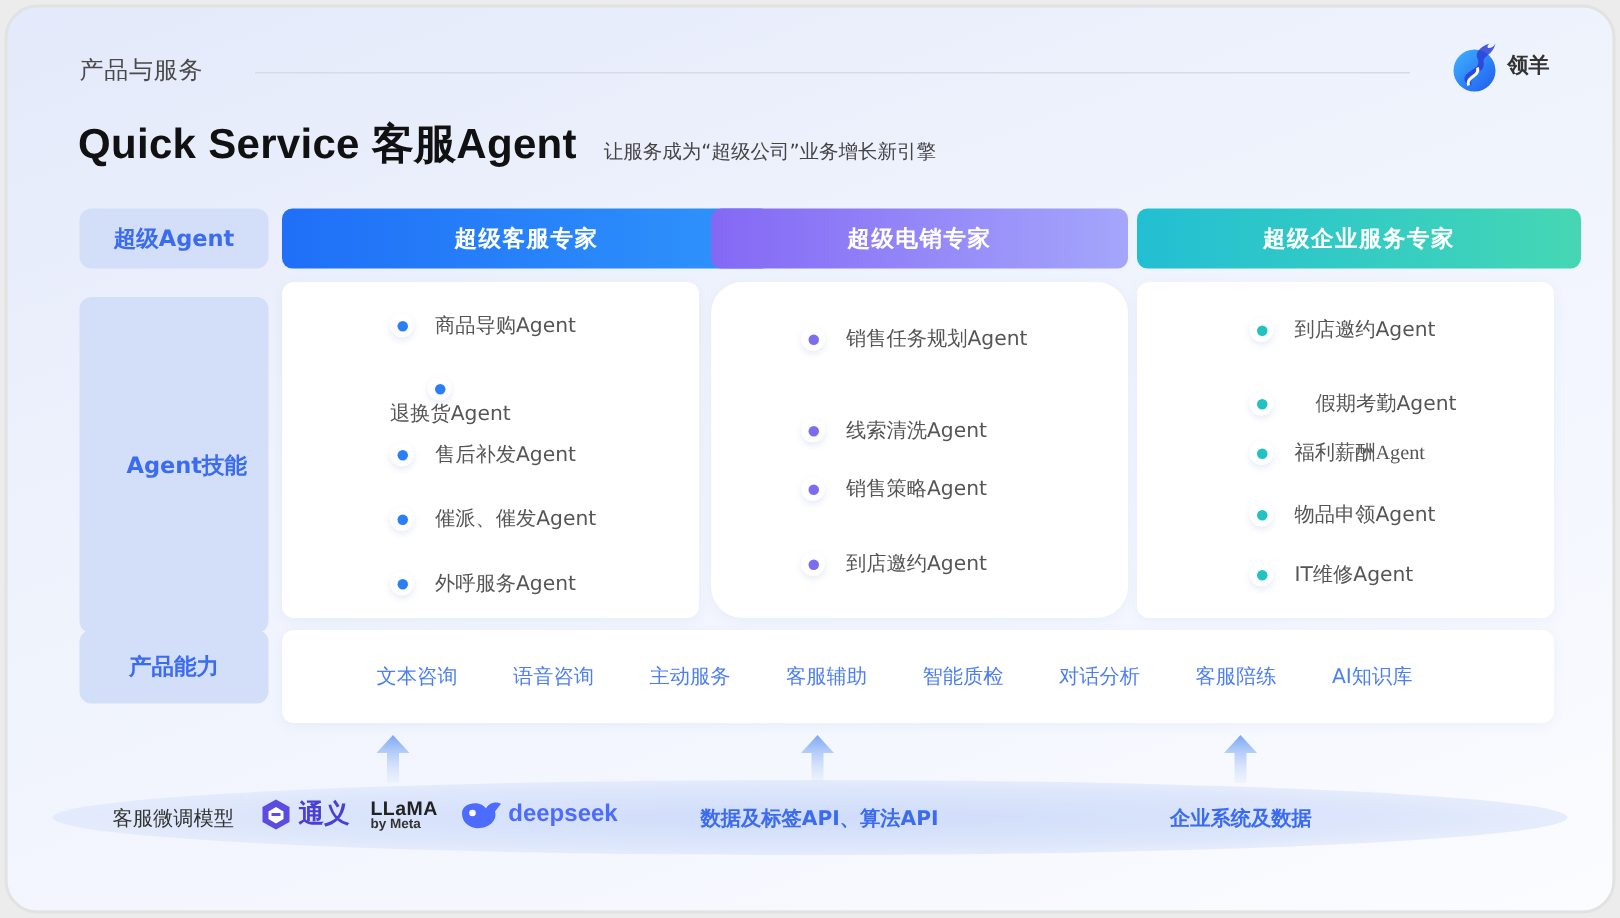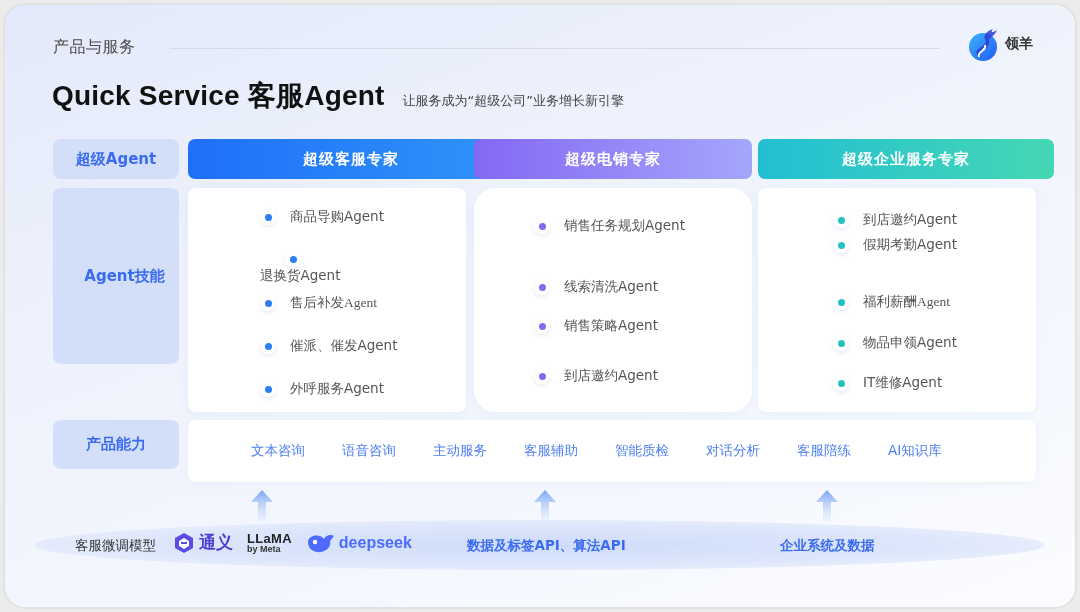--- a/index.html
+++ b/index.html
@@ -91,42 +91,42 @@
     </svg>
     <span class="logo-text">领羊</span>
   </div>
 
   <div class="title-row">
     <span class="title-main">Quick Service 客服Agent</span>
     <span class="subtitle">让服务成为“超级公司”业务增长新引擎</span>
   </div>
 
   <div class="rowlabel" style="top:134px;height:40px;text-align:right;">超级Agent</div>
-  <div class="rowlabel" style="top:183px;height:176px;padding-left:17px;">Agent技能</div>
+  <div class="rowlabel" style="top:193px;height:224px;padding-left:17px;">Agent技能</div>
   <div class="rowlabel" style="top:415px;height:49px;">产品能力</div>
 
   <div class="col-head" style="left:183px;width:326px;background:linear-gradient(90deg,#1f6ff7,#2f95fb);">超级客服专家</div>
   <div class="col-head" style="left:469px;width:278px;background:linear-gradient(90deg,#8468f5,#a4a6fb);">超级电销专家</div>
   <div class="col-head" style="left:753px;width:296px;background:linear-gradient(90deg,#22bfd3,#45d7b4);">超级企业服务专家</div>
 
   <div class="col-body" style="left:183px;width:278px;padding-left:16px;">
     <div class="skill-list">
       <div class="skill" style="left:72px;top:20px;">
           <span class="dot">
             <i style="background:#2b7ff5"></i>
           </span>
           <span>商品导购Agent</span>
         </div>
       <div class="skill" style="left:72px;top:63px;flex-direction:column;">
           <span class="dot">
             <i style="background:#2b7ff5"></i>
           </span>
           <span>退换货Agent</span>
         </div>
-      <div class="skill" style="left:72px;top:106px;font-family:Liberation Serif, serif;">
+      <div class="skill" style="left:72px;top:106px;">
           <span class="dot">
             <i style="background:#2b7ff5"></i>
           </span>
           <span>售后补发Agent</span>
         </div>
       <div class="skill" style="left:72px;top:149px;">
           <span class="dot">
             <i style="background:#2b7ff5"></i>
           </span>
           <span>催派、催发Agent</span>
@@ -170,21 +170,21 @@
   </div>
 
   <div class="col-body" style="left:753px;width:278px;">
     <div class="skill-list">
       <div class="skill" style="left:75px;top:23px;">
           <span class="dot">
             <i style="background:#22c2c0"></i>
           </span>
           <span>到店邀约Agent</span>
         </div>
-      <div class="skill" style="left:75px;top:48px;">
+      <div class="skill" style="left:75px;top:72px;gap:14px;">
           <span class="dot">
             <i style="background:#22c2c0"></i>
           </span>
           <span>假期考勤Agent</span>
         </div>
       <div class="skill" style="left:75px;top:105px;font-family:Liberation Serif, serif;">
           <span class="dot">
             <i style="background:#22c2c0"></i>
           </span>
           <span>福利薪酬Agent</span>

